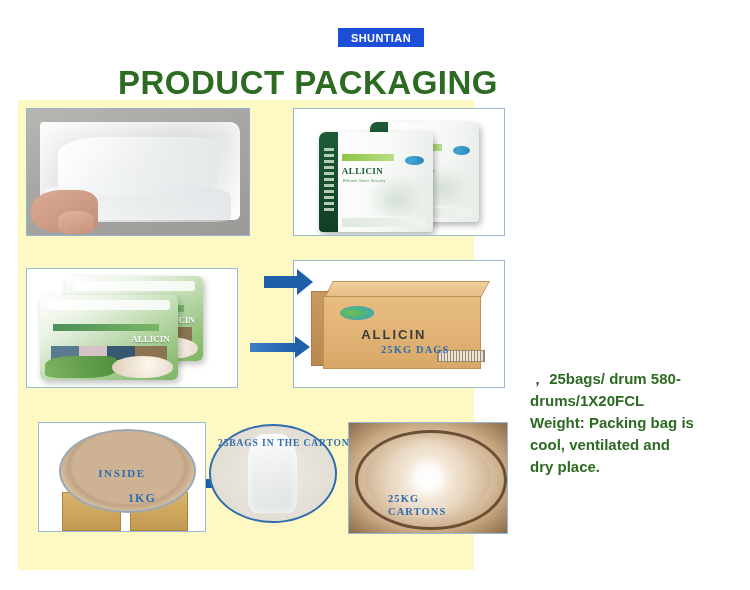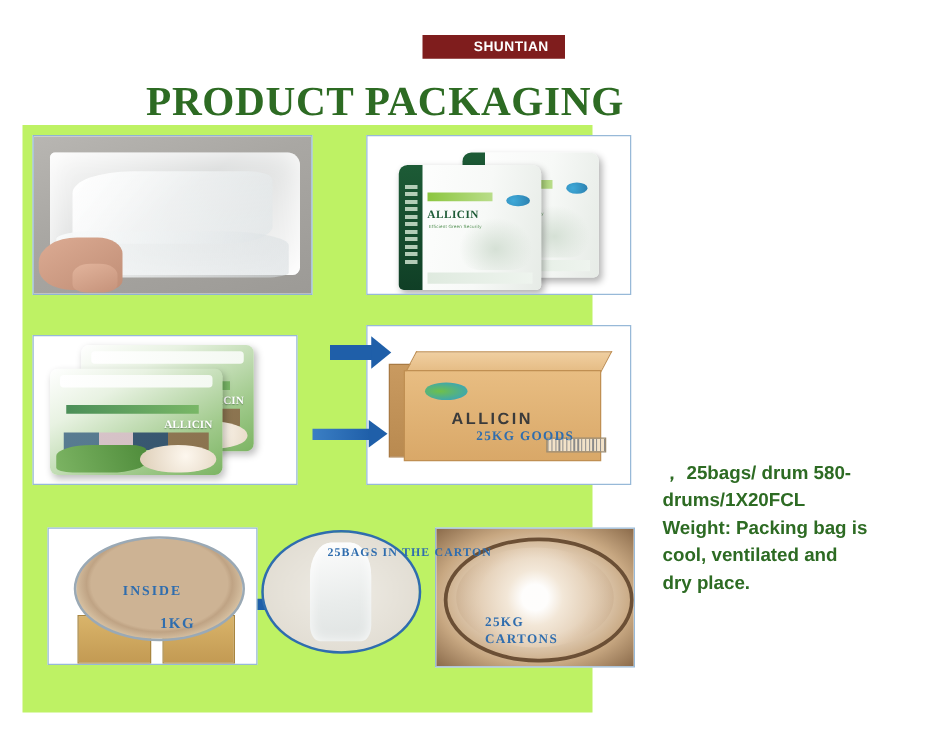--- a/index.html
+++ b/index.html
@@ -15,51 +15,50 @@
     overflow: hidden;
   }
 
   
   #brand-badge {
     position: absolute;
     left: 338px;
     top: 28px;
     width: 86px;
     height: 19px;
-    background: #7f1d1d;
+    background: #1d4ed8;
     color: #ffffff;
     font-size: 11px;
     font-weight: bold;
     letter-spacing: .4px;
     display: flex;
     align-items: center;
     justify-content: center;
-    padding-left: 28px;
   }
   #page-title {
     position: absolute;
     left: 0;
     top: 64px;
     width: 616px;
     text-align: center;
     color: #2d6b23;
-    font-family: Liberation Serif, serif;
+    font-family: Liberation Sans, sans-serif;
     font-weight: bold;
     font-size: 33px;
     letter-spacing: .5px;
   }
 
   
   #board {
     position: absolute;
     left: 18px;
     top: 100px;
     width: 456px;
     height: 470px;
-    background: #bef264;
+    background: #fef9c3;
   }
 
   .panel {
     position: absolute;
     background: #ffffff;
     border: 1px solid #97b9d8;
     box-sizing: border-box;
     overflow: hidden;
   }
   .caption {
@@ -221,21 +220,21 @@
     background: linear-gradient(90deg,#3b7fc4,#1f5fa9);
   }
   #arrow-row2::after {
     content:""; position:absolute; right:-14px; top:-7px;
     border-top: 11px solid transparent;
     border-bottom: 11px solid transparent;
     border-left: 15px solid #1f5fa9;
   }
   #caption-25bags-carton {
     left: 200px; top: 337px;
-    font-size: 9.5px; letter-spacing: .9px; margin-left: 44px;
+    font-size: 9.5px; letter-spacing: .9px;
   }
 
   
   #panel-carton { left: 275px; top: 160px; width: 212px; height: 128px; }
   .carton-body {
     position:absolute; left:14%; top:28%; width:74%; height:56%;
     background: linear-gradient(180deg,#e8bd82,#d9a868);
     border: 1px solid #c08f52;
   }
   .carton-top {
@@ -433,21 +432,21 @@
   <div class="panel" id="panel-drum-liner">
     <div class="drum-photo">
       <div class="drum-liner-rim"></div>
       <div class="drum-liner-fan"></div>
     </div>
   </div>
 
   <div class="block-arrow" id="arrow-row1"></div>
   <div id="arrow-row2"></div>
 
-  <div class="caption" id="caption-25kg-bags">25KG GOODS</div>
+  <div class="caption" id="caption-25kg-bags">25KG DAGS</div>
   <div class="caption" id="caption-25bags-carton">25BAGS IN THE CARTON</div>
   <div class="caption" id="caption-1kg">1KG</div>
   <div class="caption" id="caption-25kg-cartons">25KG CARTONS</div>
 
 </div>
 
 <div id="info-block">
   <p>， 25bags/ drum  580-</p>
   <p>drums/1X20FCL</p>
   <p>Weight: Packing bag is</p>

